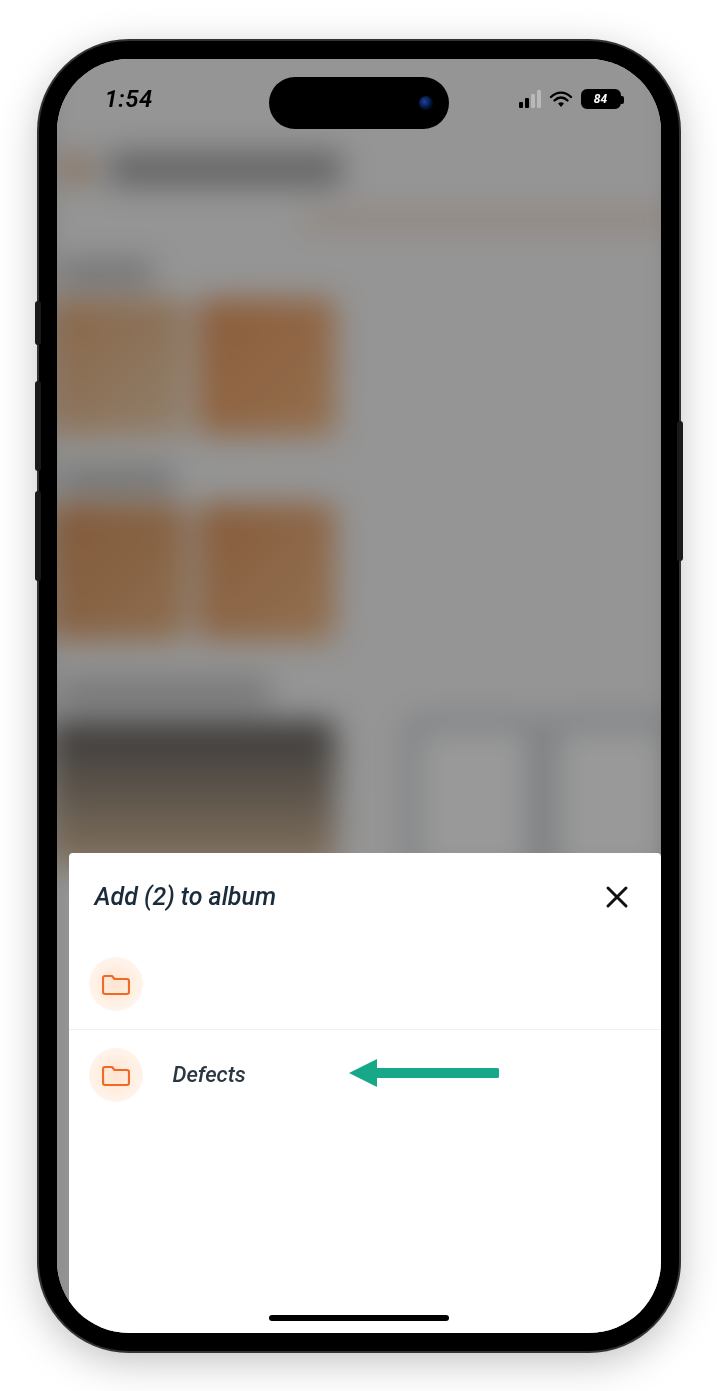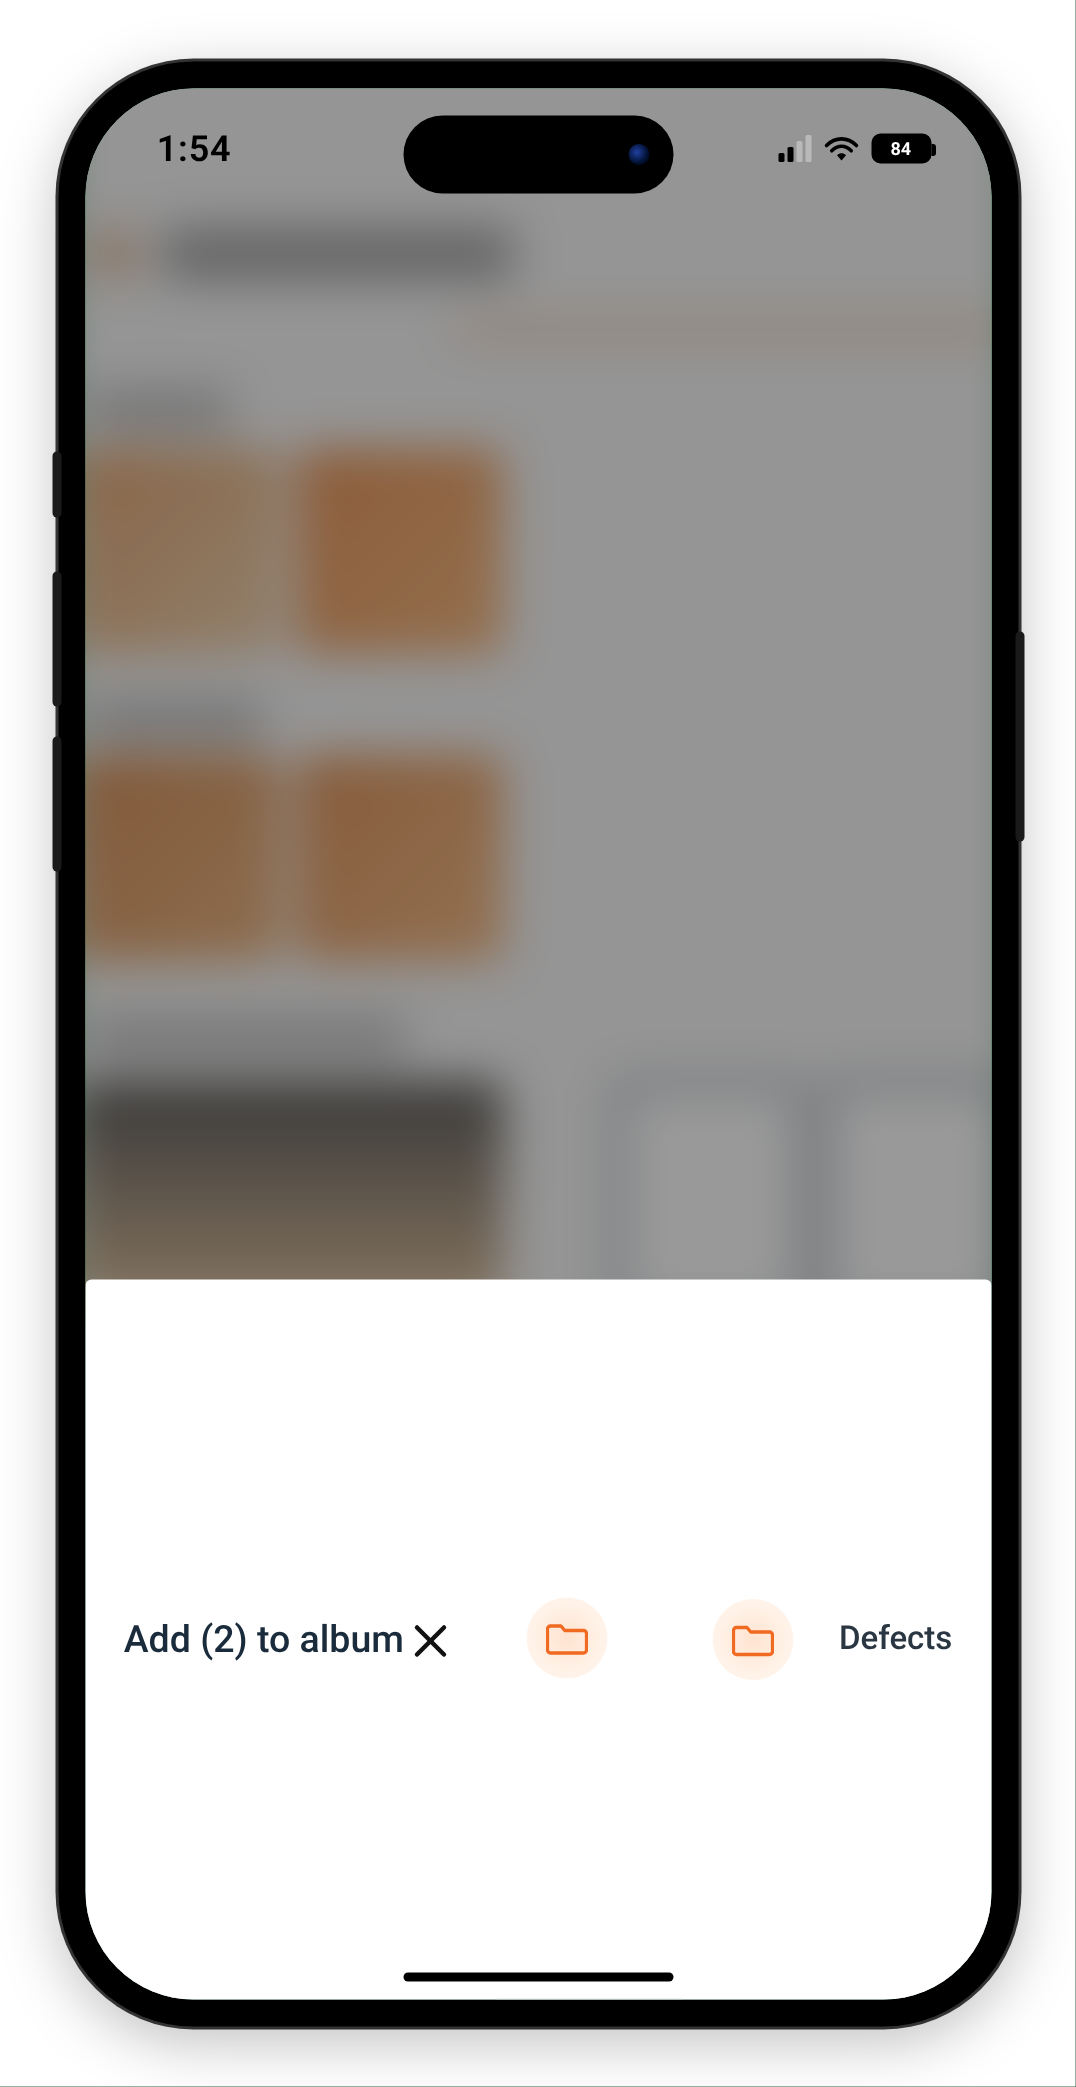--- a/index.html
+++ b/index.html
@@ -27,24 +27,25 @@
     border-radius: 3px;
   }
   .side-btn.left1 { left: -4px; top: 260px; width: 6px; height: 44px; }
   .side-btn.left2 { left: -4px; top: 340px; width: 6px; height: 90px; }
   .side-btn.left3 { left: -4px; top: 450px; width: 6px; height: 90px; }
   .side-btn.right { right: -4px; top: 380px; width: 6px; height: 140px; }
 
   .screen {
     width: 100%;
     height: 100%;
-    background: #15803d;
+    background: #737373;
     border-radius: 72px;
     overflow: hidden;
     position: relative;
+    font-style: italic;
   }
 
   .dynamic-island {
     position: absolute;
     top: 18px;
     left: 50%;
     transform: translateX(-50%);
     width: 180px;
     height: 52px;
     background: #000;
@@ -112,48 +113,47 @@
   .bg-divider{position:absolute; top:185px; left:250px; right:10px; height:5px; background:#e07a2e; opacity:.9;}
   .bg-section-label{position:absolute; width:90px; height:26px; background:#333; border-radius:4px; opacity:.35;}
   .bg-thumb{position:absolute; width:130px; height:130px; border-radius:10px;}
   .dim-overlay{
     position:absolute; inset:0;
     background: rgba(70,70,70,0.55);
     z-index:5;
   }
 
   .sheet {
-    position:absolute; left:0; right:0; bottom:0;
+    position:absolute; left:12px; right:0; bottom:0;
     height: 480px;
     background:#fff;
     z-index:10;
     border-top-left-radius: 4px;
     border-top-right-radius: 4px;
-    display:flex; flex-direction:row;
+    display:flex; flex-direction:column;
   }
   .sheet-header{
     display:flex; align-items:center; justify-content:space-between;
     padding: 26px 26px 24px 26px;
   }
   .sheet-title{
     font-size: 25px; font-weight:500; color:#1a2b3c;
   }
   .close-btn{
     width:36px; height:36px; display:flex; align-items:center; justify-content:center;
     cursor:pointer;
   }
   .close-btn svg{display:block;}
 
   .album-row{
     display:flex; align-items:center; gap:30px;
     padding: 18px 20px;
     border-bottom: 1px solid #eef0f2;
     cursor:pointer;
     position:relative;
-    justify-content:flex-end;
   }
   .album-row:last-child{ border-bottom:none; }
   .folder-badge{
     width:54px; height:54px; border-radius:50%;
     background: radial-gradient(circle, #ffe3cf 0%, #fff1e6 55%, #fff8f2 100%);
     display:flex; align-items:center; justify-content:center;
     flex-shrink:0;
   }
   .folder-badge svg{display:block;}
   .album-name{

